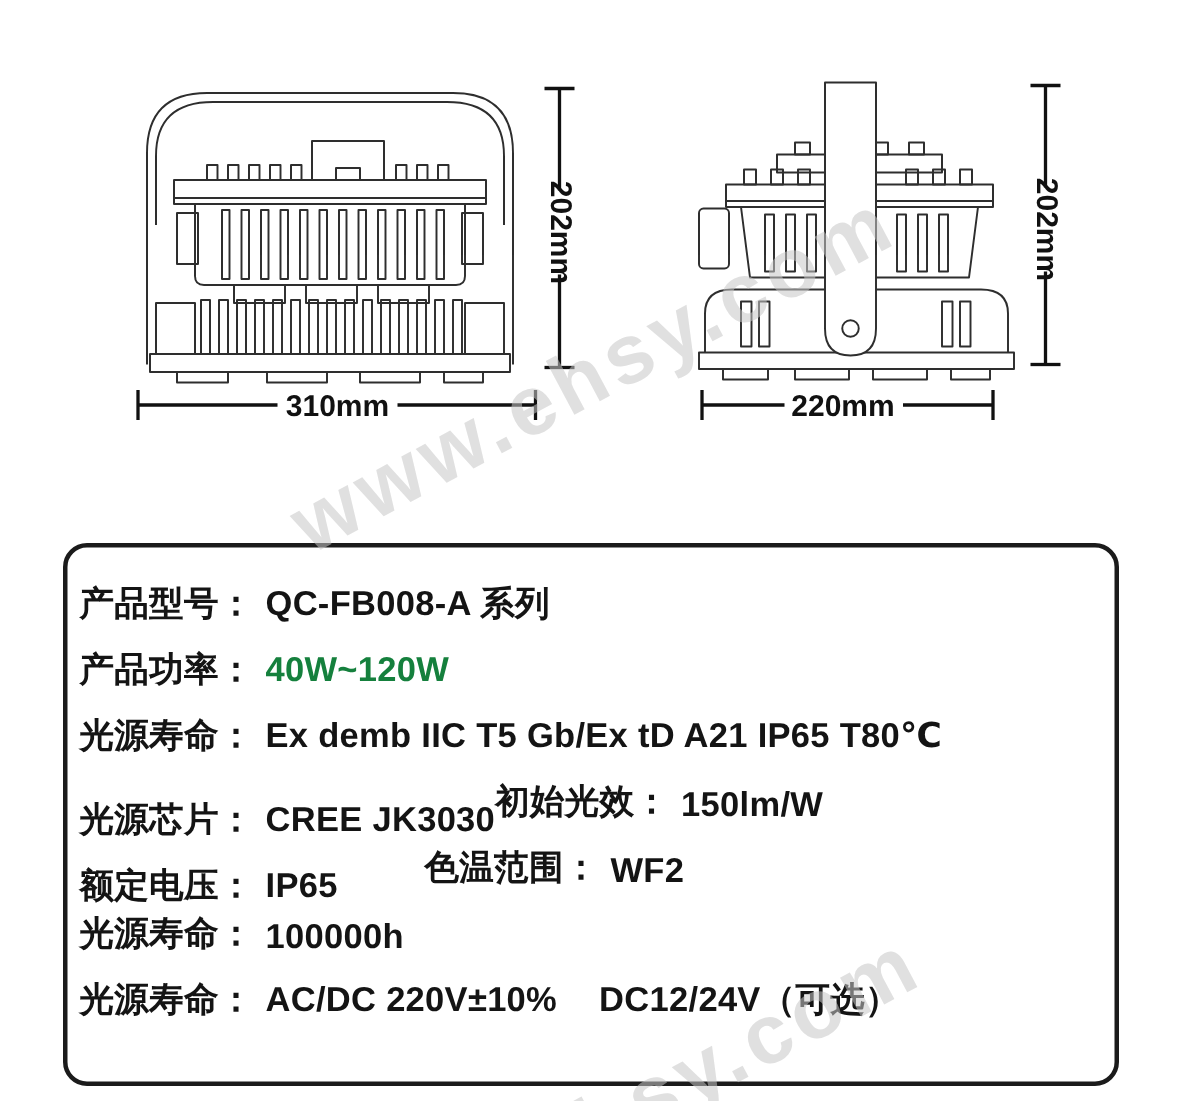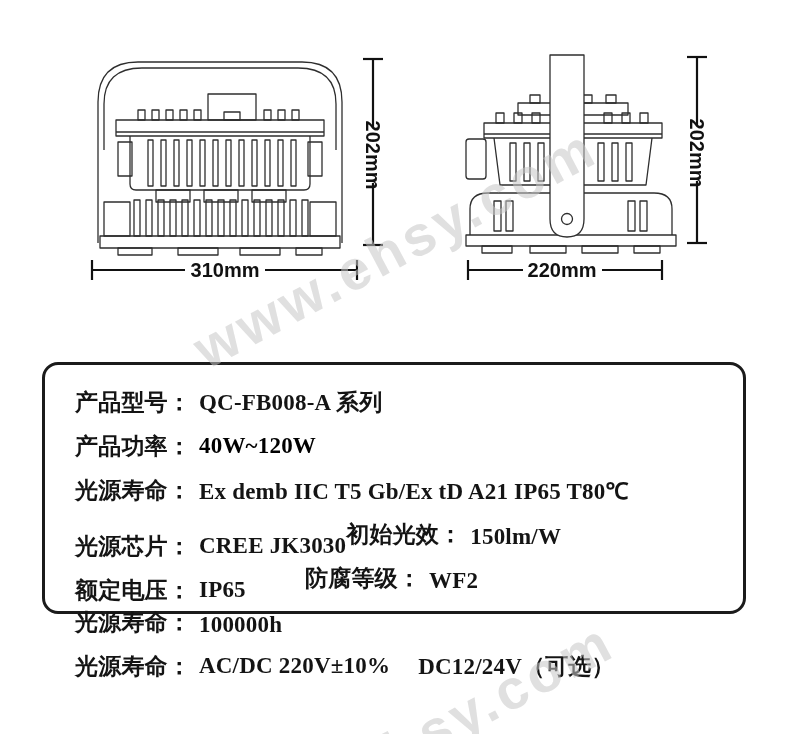--- a/index.html
+++ b/index.html
@@ -21,36 +21,35 @@
 
   .dim line { stroke:#111111; stroke-width:2.2; }
   .dim-text {
     font-family:"Liberation Sans","DejaVu Sans",sans-serif;
     font-size:20px; font-weight:bold; fill:#111111;
   }
 
   
   .spec-box {
     position:absolute; z-index:2;
-    left:42px; top:362px; width:704px; height:252px;
+    left:42px; top:362px; width:704px; height:362px;
     box-sizing:border-box;
     border:3px solid #1b1b1b; border-radius:16px;
     background:transparent;
-    padding:15px 0 0 30px;
-    font-family:Liberation Serif, serif;
+    padding:15px 0 0 8px;
   }
   .spec-row {
     height:44px; display:flex; align-items:center;
     font-size:23px; font-weight:600; color:#141414;
     white-space:nowrap; letter-spacing:0.2px;
   }
   .spec-label { margin-right:8px; }
   .cell1 { display:inline-flex; align-items:center; min-width:230px;margin-top:24px; }
   .cell2 { display:inline-flex; align-items:flex-end; }
-  .red  { color:#000000; }
+  .red  { color:#15803d; }
   .gap2 { margin-left:28px; }
 
   
   .watermark {
     position:absolute; z-index:5; pointer-events:none;
     white-space:nowrap; font-weight:bold; font-size:56px;
     letter-spacing:4px; color:#c7c7c7; opacity:0.55;
     transform:translate(-50%,-50%) rotate(-28deg);
   }
   #wm-main   { left:395px; top:248px; }
@@ -246,21 +245,21 @@
       <span class="spec-label">初始光效：</span>
       <span class="spec-value">150lm/W</span>
     </span>
   </div>
   <div class="spec-row">
     <span class="cell1">
       <span class="spec-label">额定电压：</span>
       <span class="spec-value">IP65</span>
     </span>
     <span class="cell2">
-      <span class="spec-label">防腐等级：</span>
+      <span class="spec-label">色温范围：</span>
       <span class="spec-value">WF2</span>
     </span>
   </div>
   <div class="spec-row">
     <span class="cell2">
       <span class="spec-label">光源寿命：</span>
       <span class="spec-value">100000h</span>
     </span>
   </div>
   <div class="spec-row">

